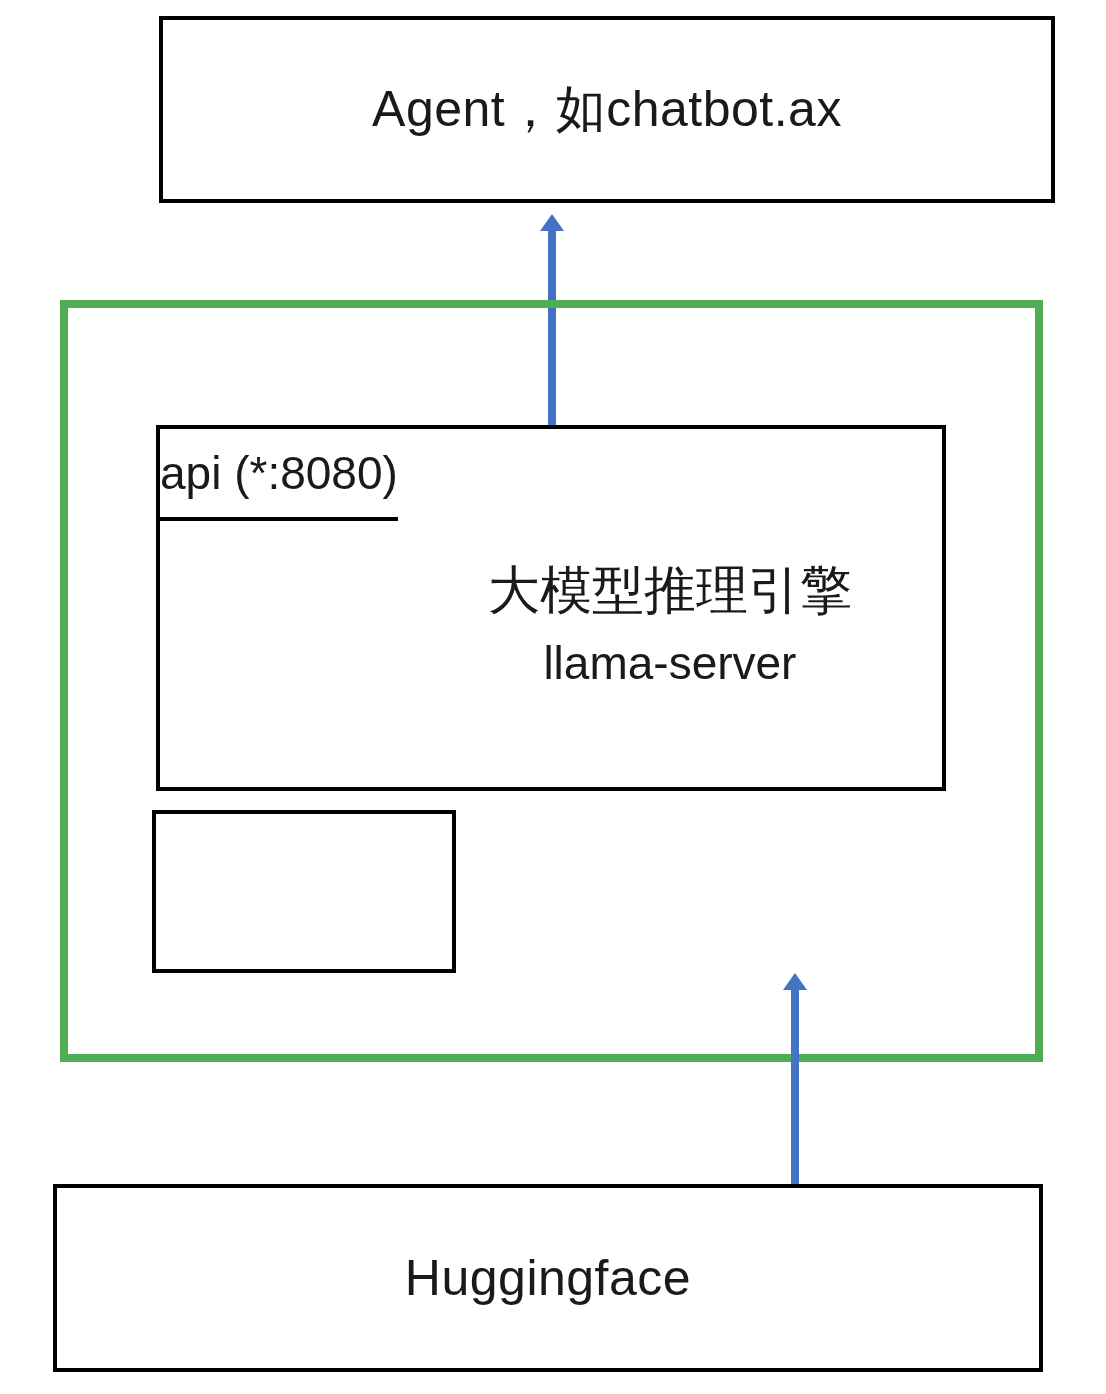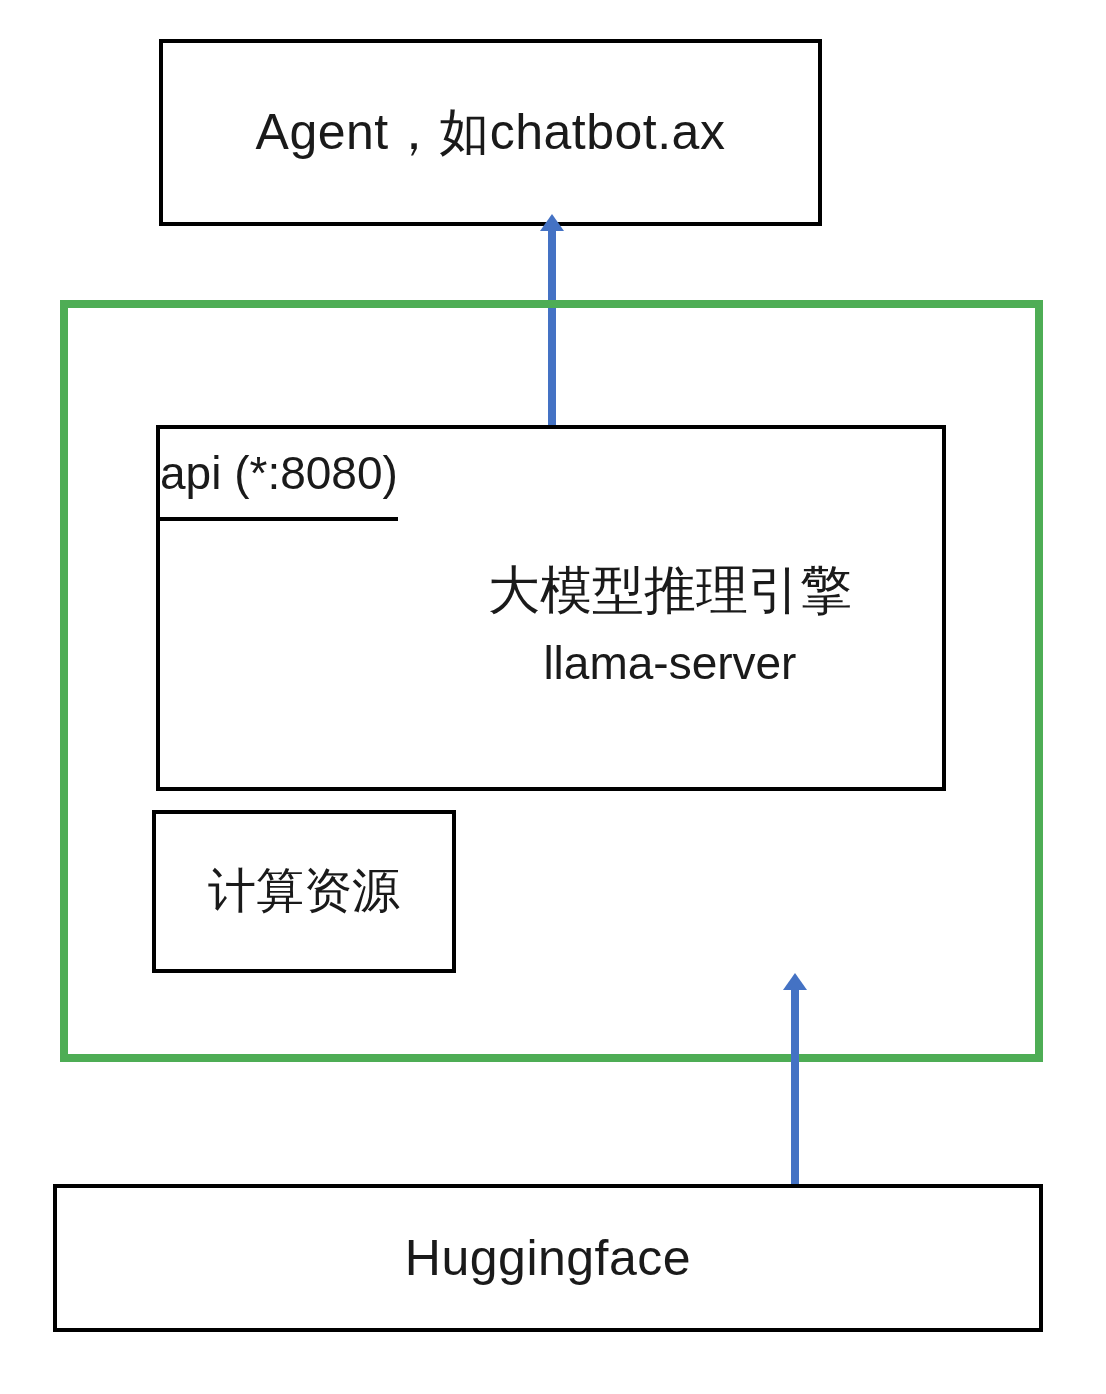--- a/index.html
+++ b/index.html
@@ -29,21 +29,21 @@
     align-items: center;
     justify-content: center;
     text-align: center;
   }
   .box-label {
     font-size: 50px;
     letter-spacing: 0.5px;
     line-height: 1.25;
   }
   
-  .agent-box { left: 159px; top: 39px; width: 663px; height: 187px; justify-content: center; }
+  .agent-box { left: 159px; top: 16px; width: 896px; height: 187px; justify-content: center; }
   
   .device-group {
     position: absolute;
     left: 60px; top: 300px;
     width: 983px; height: 762px;
     border: 8px solid var(--group-green);
     background: transparent;
   }
   .device-group-label {
     position: absolute;
@@ -80,21 +80,21 @@
     margin-top: 29px;
   }
   .engine-title { font-size: 52px; }
   .engine-subtitle { font-size: 46px; }
   
   .compute-box { left: 152px; top: 810px; width: 304px; height: 163px; flex-direction: column; }
   .compute-title { font-size: 48px; line-height: 1.3; }
   .compute-subtitle { font-size: 46px; line-height: 1.3; }
   .model-box { left: 650px; top: 810px; width: 294px; height: 164px; }
   
-  .hf-box { left: 53px; top: 1184px; width: 990px; height: 148px; }
+  .hf-box { left: 53px; top: 1184px; width: 990px; height: 188px; }
   
   .arrow {
     position: absolute;
     display: flex;
     flex-direction: column;
     align-items: center;
   }
   .arrow-head {
     width: 0; height: 0;
     border-left: 12px solid transparent;
@@ -129,21 +129,20 @@
     <div class="api-header">
       <span>api (*:8080)</span>
     </div>
     <div class="engine-body">
       <div class="engine-title">大模型推理引擎</div>
       <div class="engine-subtitle">llama-server</div>
     </div>
   </div>
 
   <div class="box compute-box">
-    <div class="compute-title">计算资源</div>
   </div>
 
 
   <div class="arrow arrow-hf-model">
     <div class="arrow-head"></div>
     <div class="arrow-line"></div>
   </div>
 
   <div class="box hf-box">
     <div class="box-label">Huggingface</div>

